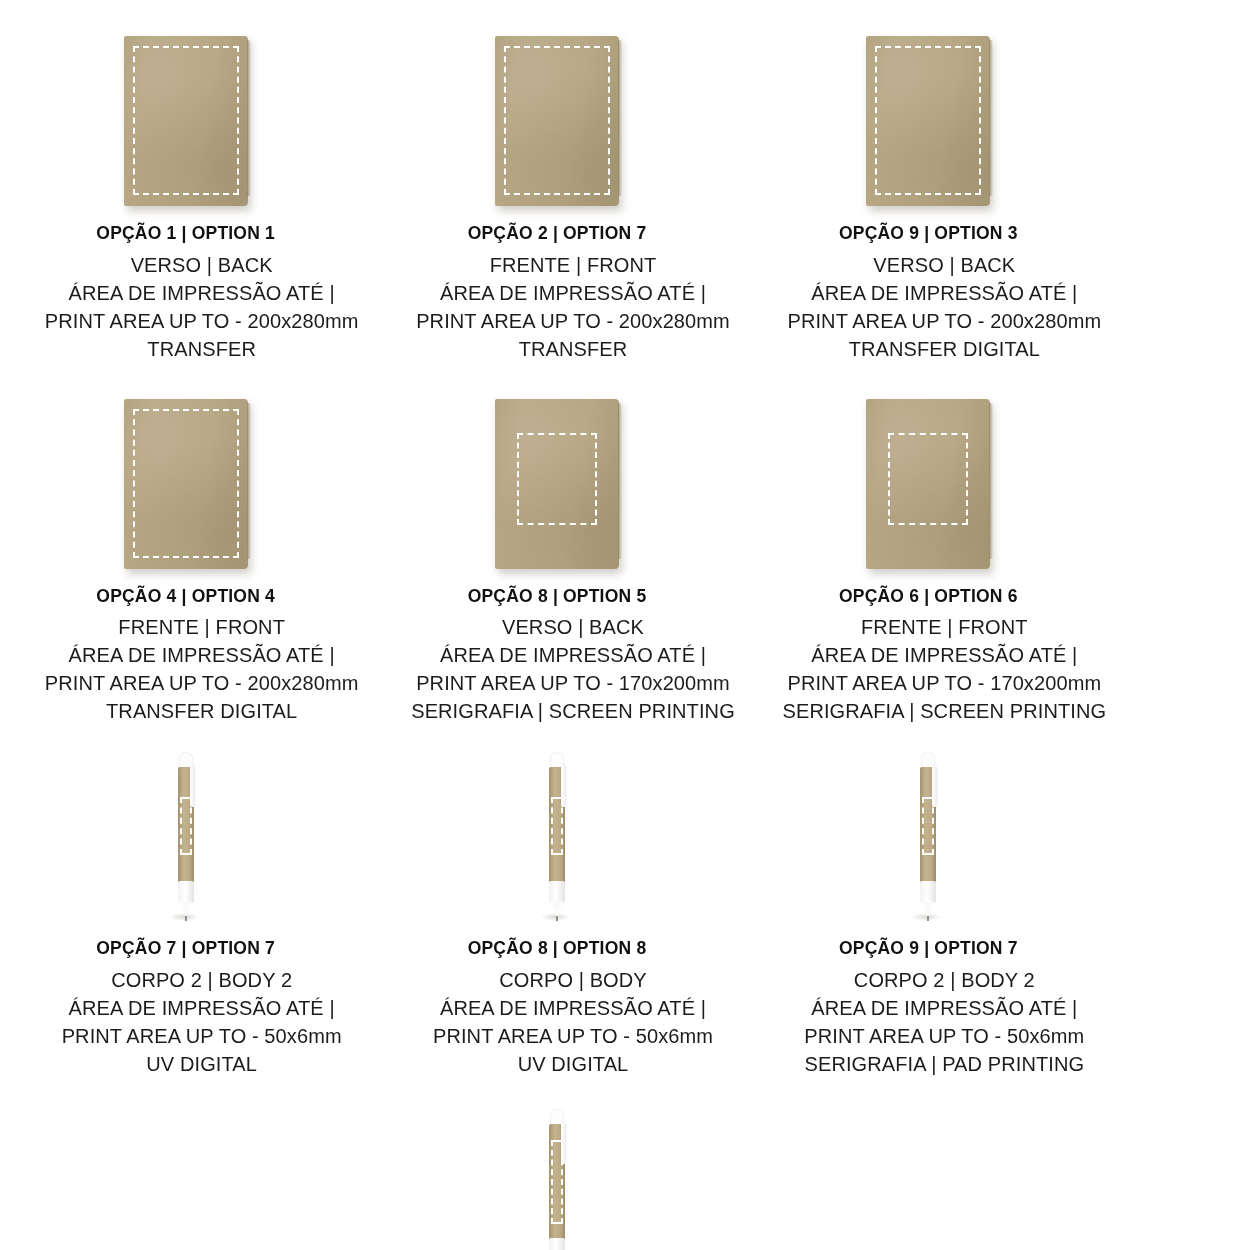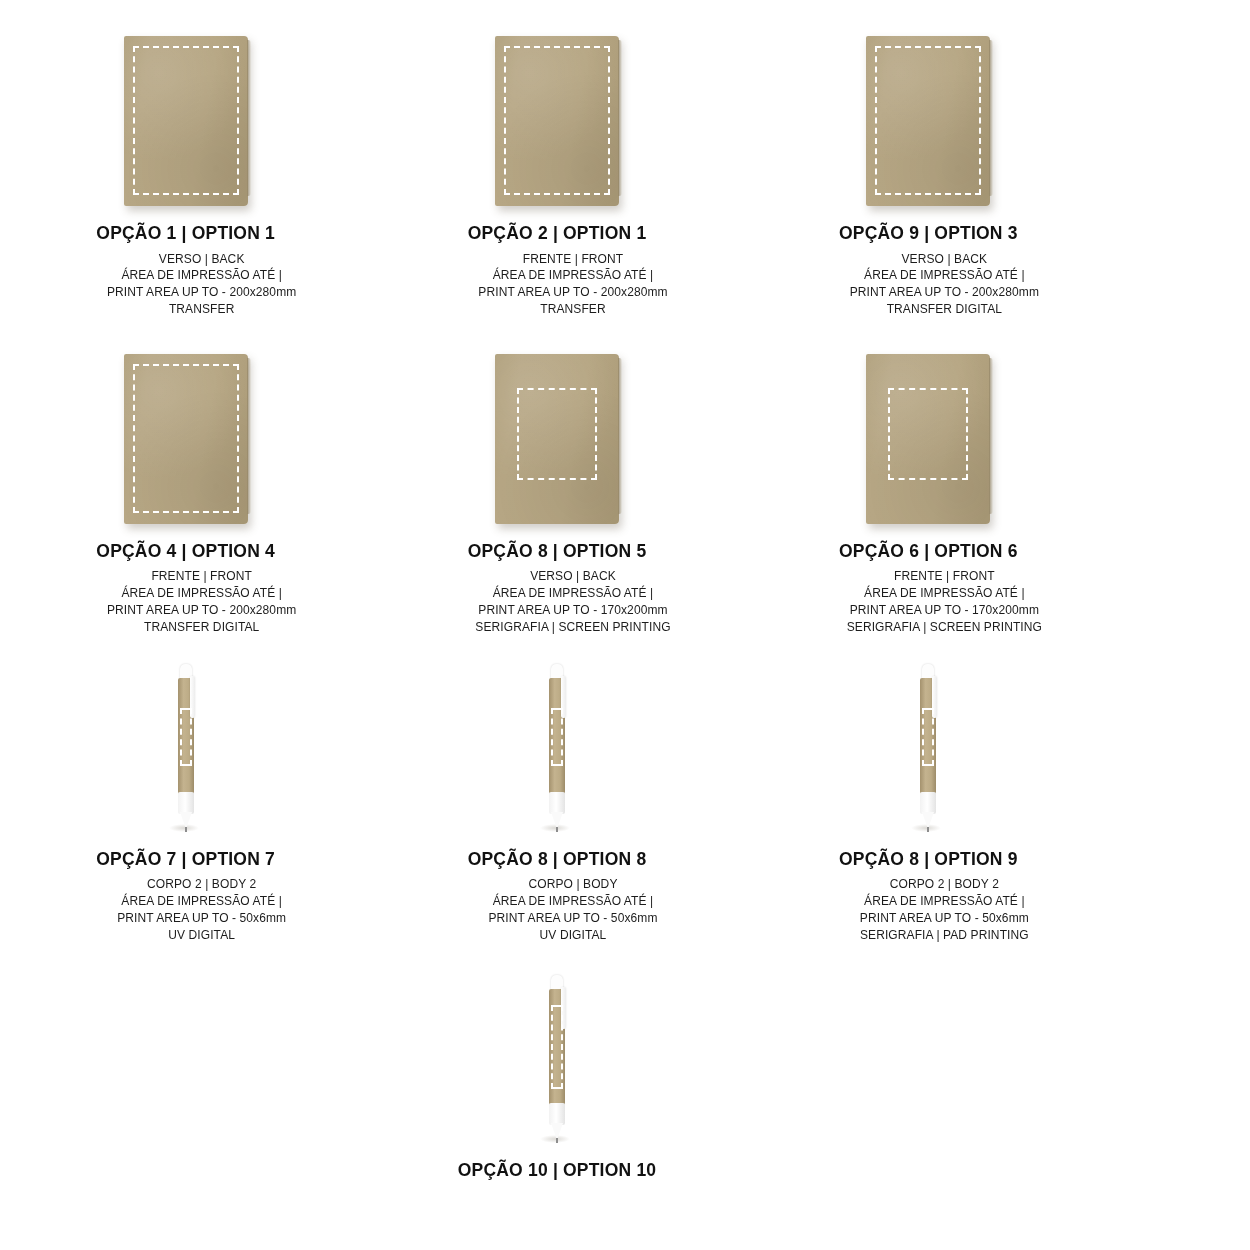--- a/index.html
+++ b/index.html
@@ -180,21 +180,21 @@
   .caption .title {
     font-weight: bold;
     font-size: 17.5px;
     letter-spacing: 0.2px;
     line-height: 1.35;
     color: #111111;
     margin-bottom: 5px;
     white-space: nowrap;
   }
   .caption .line {
-    font-size: 12px;
+    font-size: 20px;
     line-height: 1.40;
     color: #1c1c1c;
     letter-spacing: 0.1px;
     white-space: nowrap;
     margin-left: 32px;
   }
 
   .row { margin-bottom: 0; }
   .row-1 { padding-top: 10px; }
   .row-2 { padding-top: 10px; }
@@ -230,21 +230,21 @@
       </div>
 
       <div class="cell">
         <div class="stage notebook-stage">
           <div class="notebook">
             <div class="grain"></div>
             <div class="marker full"></div>
           </div>
         </div>
         <div class="caption">
-          <div class="title">OPÇÃO 2 | OPTION 1</div>
+          <div class="title">OPÇÃO 2 | OPTION 7</div>
           <div class="line">FRENTE | FRONT</div>
           <div class="line">ÁREA DE IMPRESSÃO ATÉ |</div>
           <div class="line">PRINT AREA UP TO - 200x280mm</div>
           <div class="line">TRANSFER</div>
         </div>
       </div>
 
       <div class="cell">
         <div class="stage notebook-stage">
           <div class="notebook">
@@ -372,21 +372,21 @@
             <div class="clicker"></div>
             <div class="barrel"></div>
             <div class="clip"></div>
             <div class="grip"></div>
             <div class="cone"></div>
             <div class="tip"></div>
             <div class="marker-v body2"></div>
           </div>
         </div>
         <div class="caption">
-          <div class="title">OPÇÃO 8 | OPTION 9</div>
+          <div class="title">OPÇÃO 9 | OPTION 7</div>
           <div class="line">CORPO 2 | BODY 2</div>
           <div class="line">ÁREA DE IMPRESSÃO ATÉ |</div>
           <div class="line">PRINT AREA UP TO - 50x6mm</div>
           <div class="line">SERIGRAFIA | PAD PRINTING</div>
         </div>
       </div>
 
     </div>
   </div>
 

